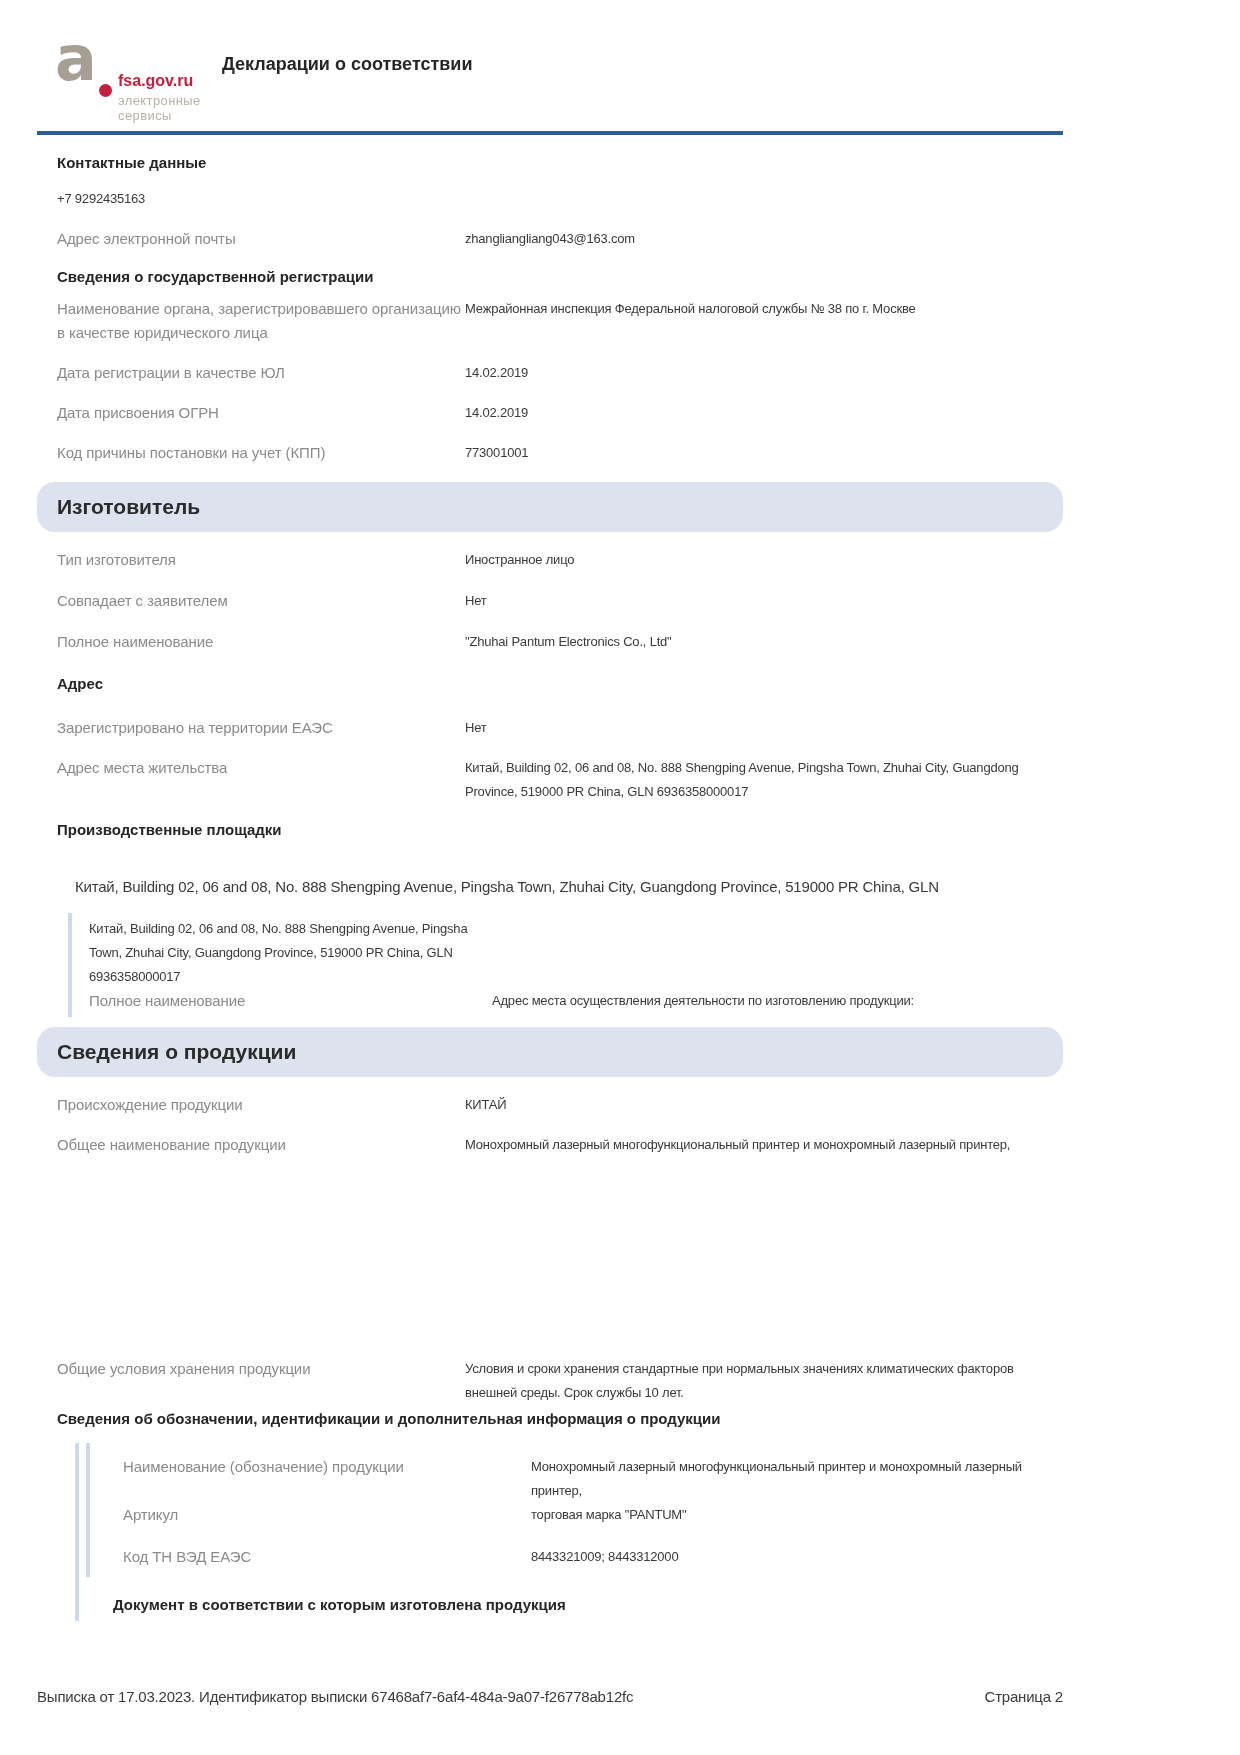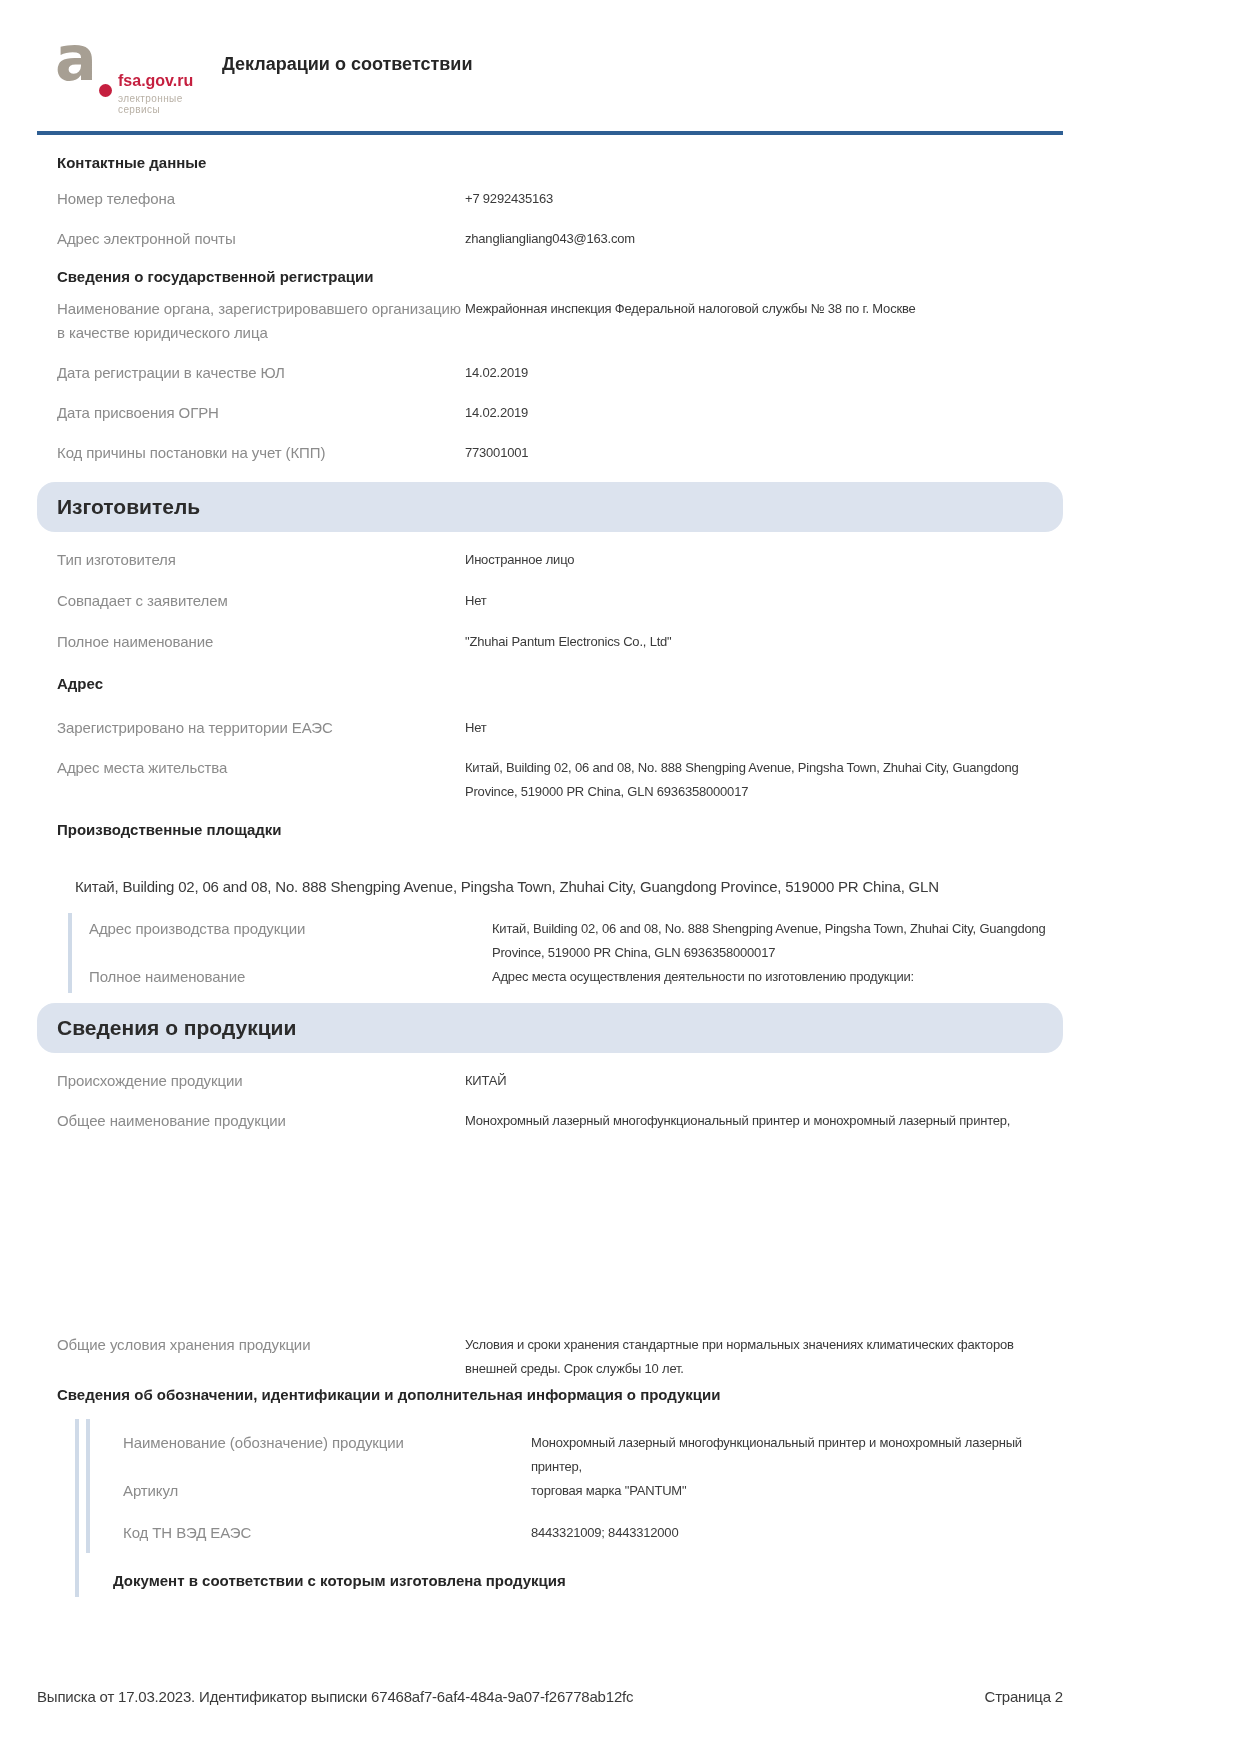--- a/index.html
+++ b/index.html
@@ -21,21 +21,21 @@
   
   .header{position:relative;height:131px;}
   .logo{position:absolute;left:55px;top:44px;width:167px;height:66px;}
   .logo-glyph{
     position:absolute;left:0;top:-16px;font-family:"DejaVu Sans",sans-serif;
     font-weight:bold;font-size:62px;line-height:62px;color:var(--logo-taupe);
   }
   .logo-dot{position:absolute;left:44px;top:40px;width:13px;height:13px;border-radius:50%;background:var(--brand-red);}
   .logo-text{position:absolute;left:63px;top:28px;}
   .logo-brand{font-size:16px;font-weight:bold;color:var(--brand-red);line-height:18px;}
-  .logo-tagline{font-size:10px;color:#b9b1a6;letter-spacing:.4px;margin-top:3px;}
+  .logo-tagline{font-size:13px;color:#b9b1a6;letter-spacing:.4px;margin-top:3px;}
   .doc-title{
     position:absolute;left:222px;top:54px;margin:0;
     font-size:18px;font-weight:bold;color:var(--heading);
   }
   .rule{margin-left:37px;width:1026px;height:4px;background:var(--accent);}
   
   .content{margin-left:37px;width:1026px;}
   .subhead{
     font-size:15px;font-weight:bold;color:var(--heading);
     margin:0;padding-left:20px;line-height:20px;
@@ -90,21 +90,20 @@
     </div>
     <h1 class="doc-title">Декларации о соответствии</h1>
   </header>
 
   <div class="rule"></div>
 
   <main class="content">
 
     <h2 class="subhead mt-18">Контактные данные</h2>
     <div class="row mt-14 mb-16">
-      <div class="label">Номер телефона</div>
       <div class="value">+7 9292435163</div>
     </div>
     <div class="row mb-16">
       <div class="label">Адрес электронной почты</div>
       <div class="value">zhangliangliang043@163.com</div>
     </div>
 
     <h2 class="subhead mt-14">Сведения о государственной регистрации</h2>
     <div class="row mt-10 mb-16">
       <div class="label">Наименование органа, зарегистрировавшего организацию в качестве юридического лица</div>
@@ -142,21 +141,20 @@
       <div class="value">Нет</div>
     </div>
     <div class="row mb-16">
       <div class="label">Адрес места жительства</div>
       <div class="value">Китай, Building 02, 06 and 08,  No. 888  Shengping Avenue, Pingsha Town, Zhuhai City, Guangdong Province, 519000 PR China, GLN 6936358000017</div>
     </div>
     <h2 class="subhead mt-14">Производственные площадки</h2>
     <div class="intro-line mt-35">Китай, Building 02, 06 and 08,  No. 888  Shengping Avenue, Pingsha Town, Zhuhai City, Guangdong Province, 519000 PR China, GLN</div>
     <div class="prod-block mt-14">
       <div class="row">
-        <div class="label">Адрес производства продукции</div>
         <div class="value">Китай, Building 02, 06 and 08,  No. 888  Shengping Avenue, Pingsha Town, Zhuhai City, Guangdong Province, 519000 PR China, GLN 6936358000017</div>
       </div>
       <div class="row">
         <div class="label">Полное наименование</div>
         <div class="value">Адрес места осуществления деятельности по изготовлению продукции:</div>
       </div>
     </div>
 
     <div class="band mt-10">Сведения о продукции</div>
     <div class="row mt-16 mb-16">

